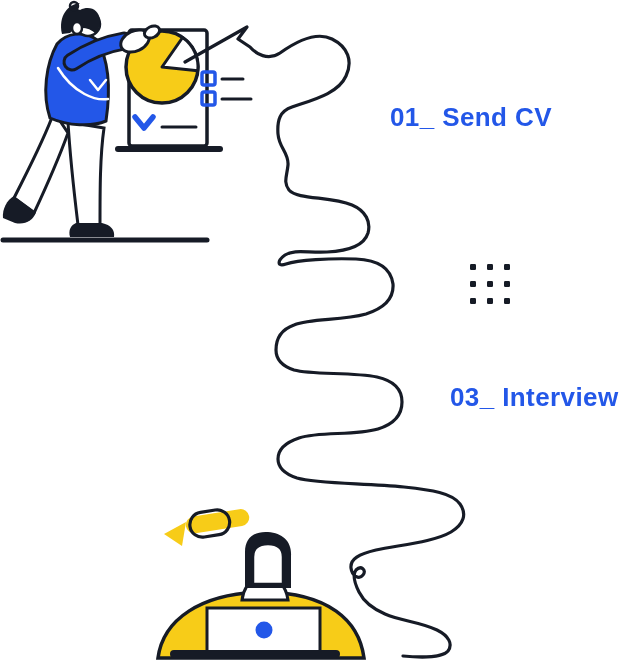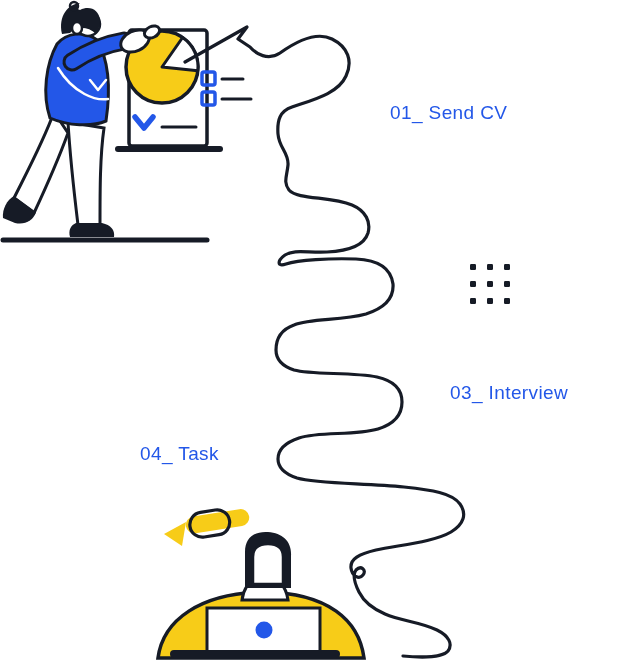--- a/index.html
+++ b/index.html
@@ -9,22 +9,22 @@
     font-family:"Liberation Sans", sans-serif;
     overflow:hidden;
   }
   .stage{
     position:relative;width:624px;height:660px;overflow:hidden;
     background:var(--background,#ffffff);
   }
   .stage svg{position:absolute;left:0;top:0;}
   .step{
     position:absolute;
-    font-weight:400;
-    font-size:19px;
+    font-weight:700;
+    font-size:26px;
     letter-spacing:.4px;
     color:var(--accent,#2357e8);
     white-space:nowrap;
     user-select:none;
   }
   .step-1{left:390px;top:102px;}
   .step-2{left:57px;top:328px;}
   .step-3{left:450px;top:382px;}
   .step-4{left:140px;top:443px;}
   .step-5{left:530px;top:627px;}
@@ -159,14 +159,13 @@
       <g>
         <rect class="f-white" x="207" y="608" width="113" height="44" stroke-width="3"></rect>
         <circle class="f-accent" cx="264" cy="630" r="8.5"></circle>
         <rect class="f-ink" x="170" y="650" width="170" height="8" rx="4"></rect>
       </g>
     </g>
   </svg>
 
   <div class="step step-1">01_ Send CV</div>
   <div class="step step-3">03_ Interview</div>
-  <div class="step step-4">04_ Task</div>
 </div>
 
 </body></html>

